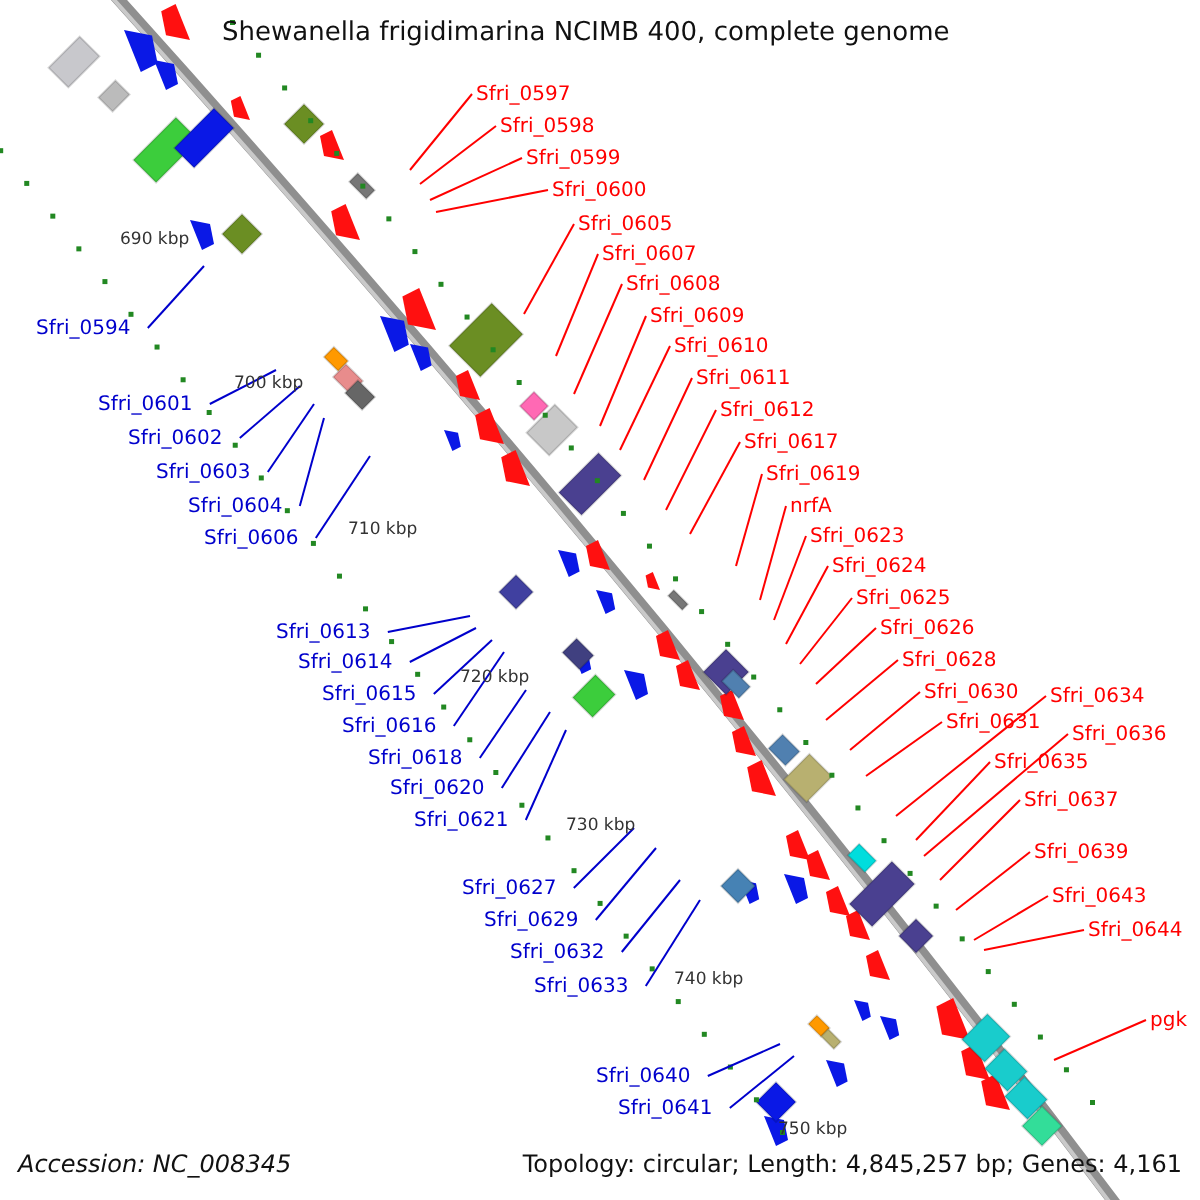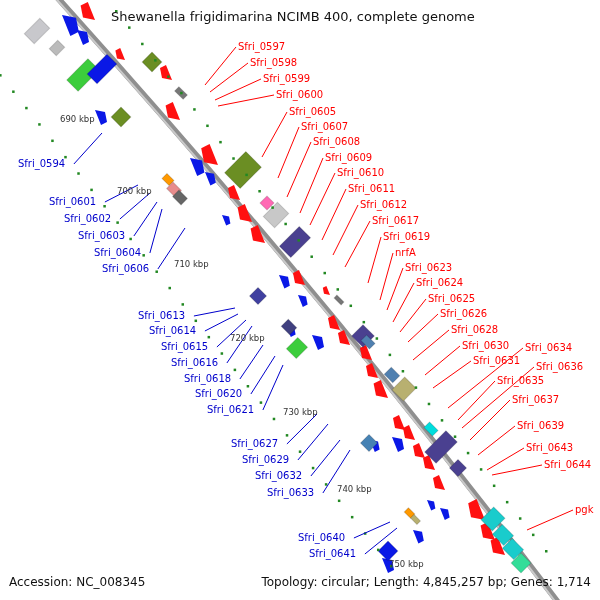--- a/index.html
+++ b/index.html
@@ -1,20 +1,20 @@
 <!DOCTYPE html>
 <html><head>
 <meta charset="utf-8">
 <style>
   html,body{margin:0;padding:0;background:#fff;}
   body{width:600px;height:600px;position:relative;overflow:hidden;font-family:"DejaVu Sans","Liberation Sans",sans-serif;}
   #map{position:absolute;left:0;top:0;width:600px;height:600px;}
   .title{position:absolute;left:111px;top:9px;font-size:13px;color:#111;white-space:nowrap;}
   .footer{position:absolute;top:575px;font-size:12px;color:#111;white-space:nowrap;}
-  .acc{left:9px;}
+  .acc{left:9px;font-style:italic;}
   .topo{right:9px;}
   .lbl{font-family:"DejaVu Sans","Liberation Sans",sans-serif;font-size:10px;}
   .tick{font-family:"DejaVu Sans","Liberation Sans",sans-serif;font-size:8.5px;fill:#333;}
 </style>
 </head>
 <body>
 
 <svg id="map" viewBox="0 0 600 600" xmlns="http://www.w3.org/2000/svg">
   <defs>
     <linearGradient id="bb" x1="0" y1="0" x2="1" y2="0">
@@ -279,13 +279,13 @@
       <text x="242" y="463" class="lbl" fill="#0000cc">Sfri_0629</text>
       <text x="255" y="479" class="lbl" fill="#0000cc">Sfri_0632</text>
       <text x="267" y="496" class="lbl" fill="#0000cc">Sfri_0633</text>
       <text x="298" y="541" class="lbl" fill="#0000cc">Sfri_0640</text>
       <text x="309" y="557" class="lbl" fill="#0000cc">Sfri_0641</text>
     </g>
 </svg>
 
 <div class="title">Shewanella frigidimarina NCIMB 400, complete genome</div>
 <div class="footer acc">Accession: NC_008345</div>
-<div class="footer topo">Topology: circular; Length: 4,845,257 bp; Genes: 1,714</div>
+<div class="footer topo">Topology: circular; Length: 4,845,257 bp; Genes: 4,161</div>
 
 </body></html>

